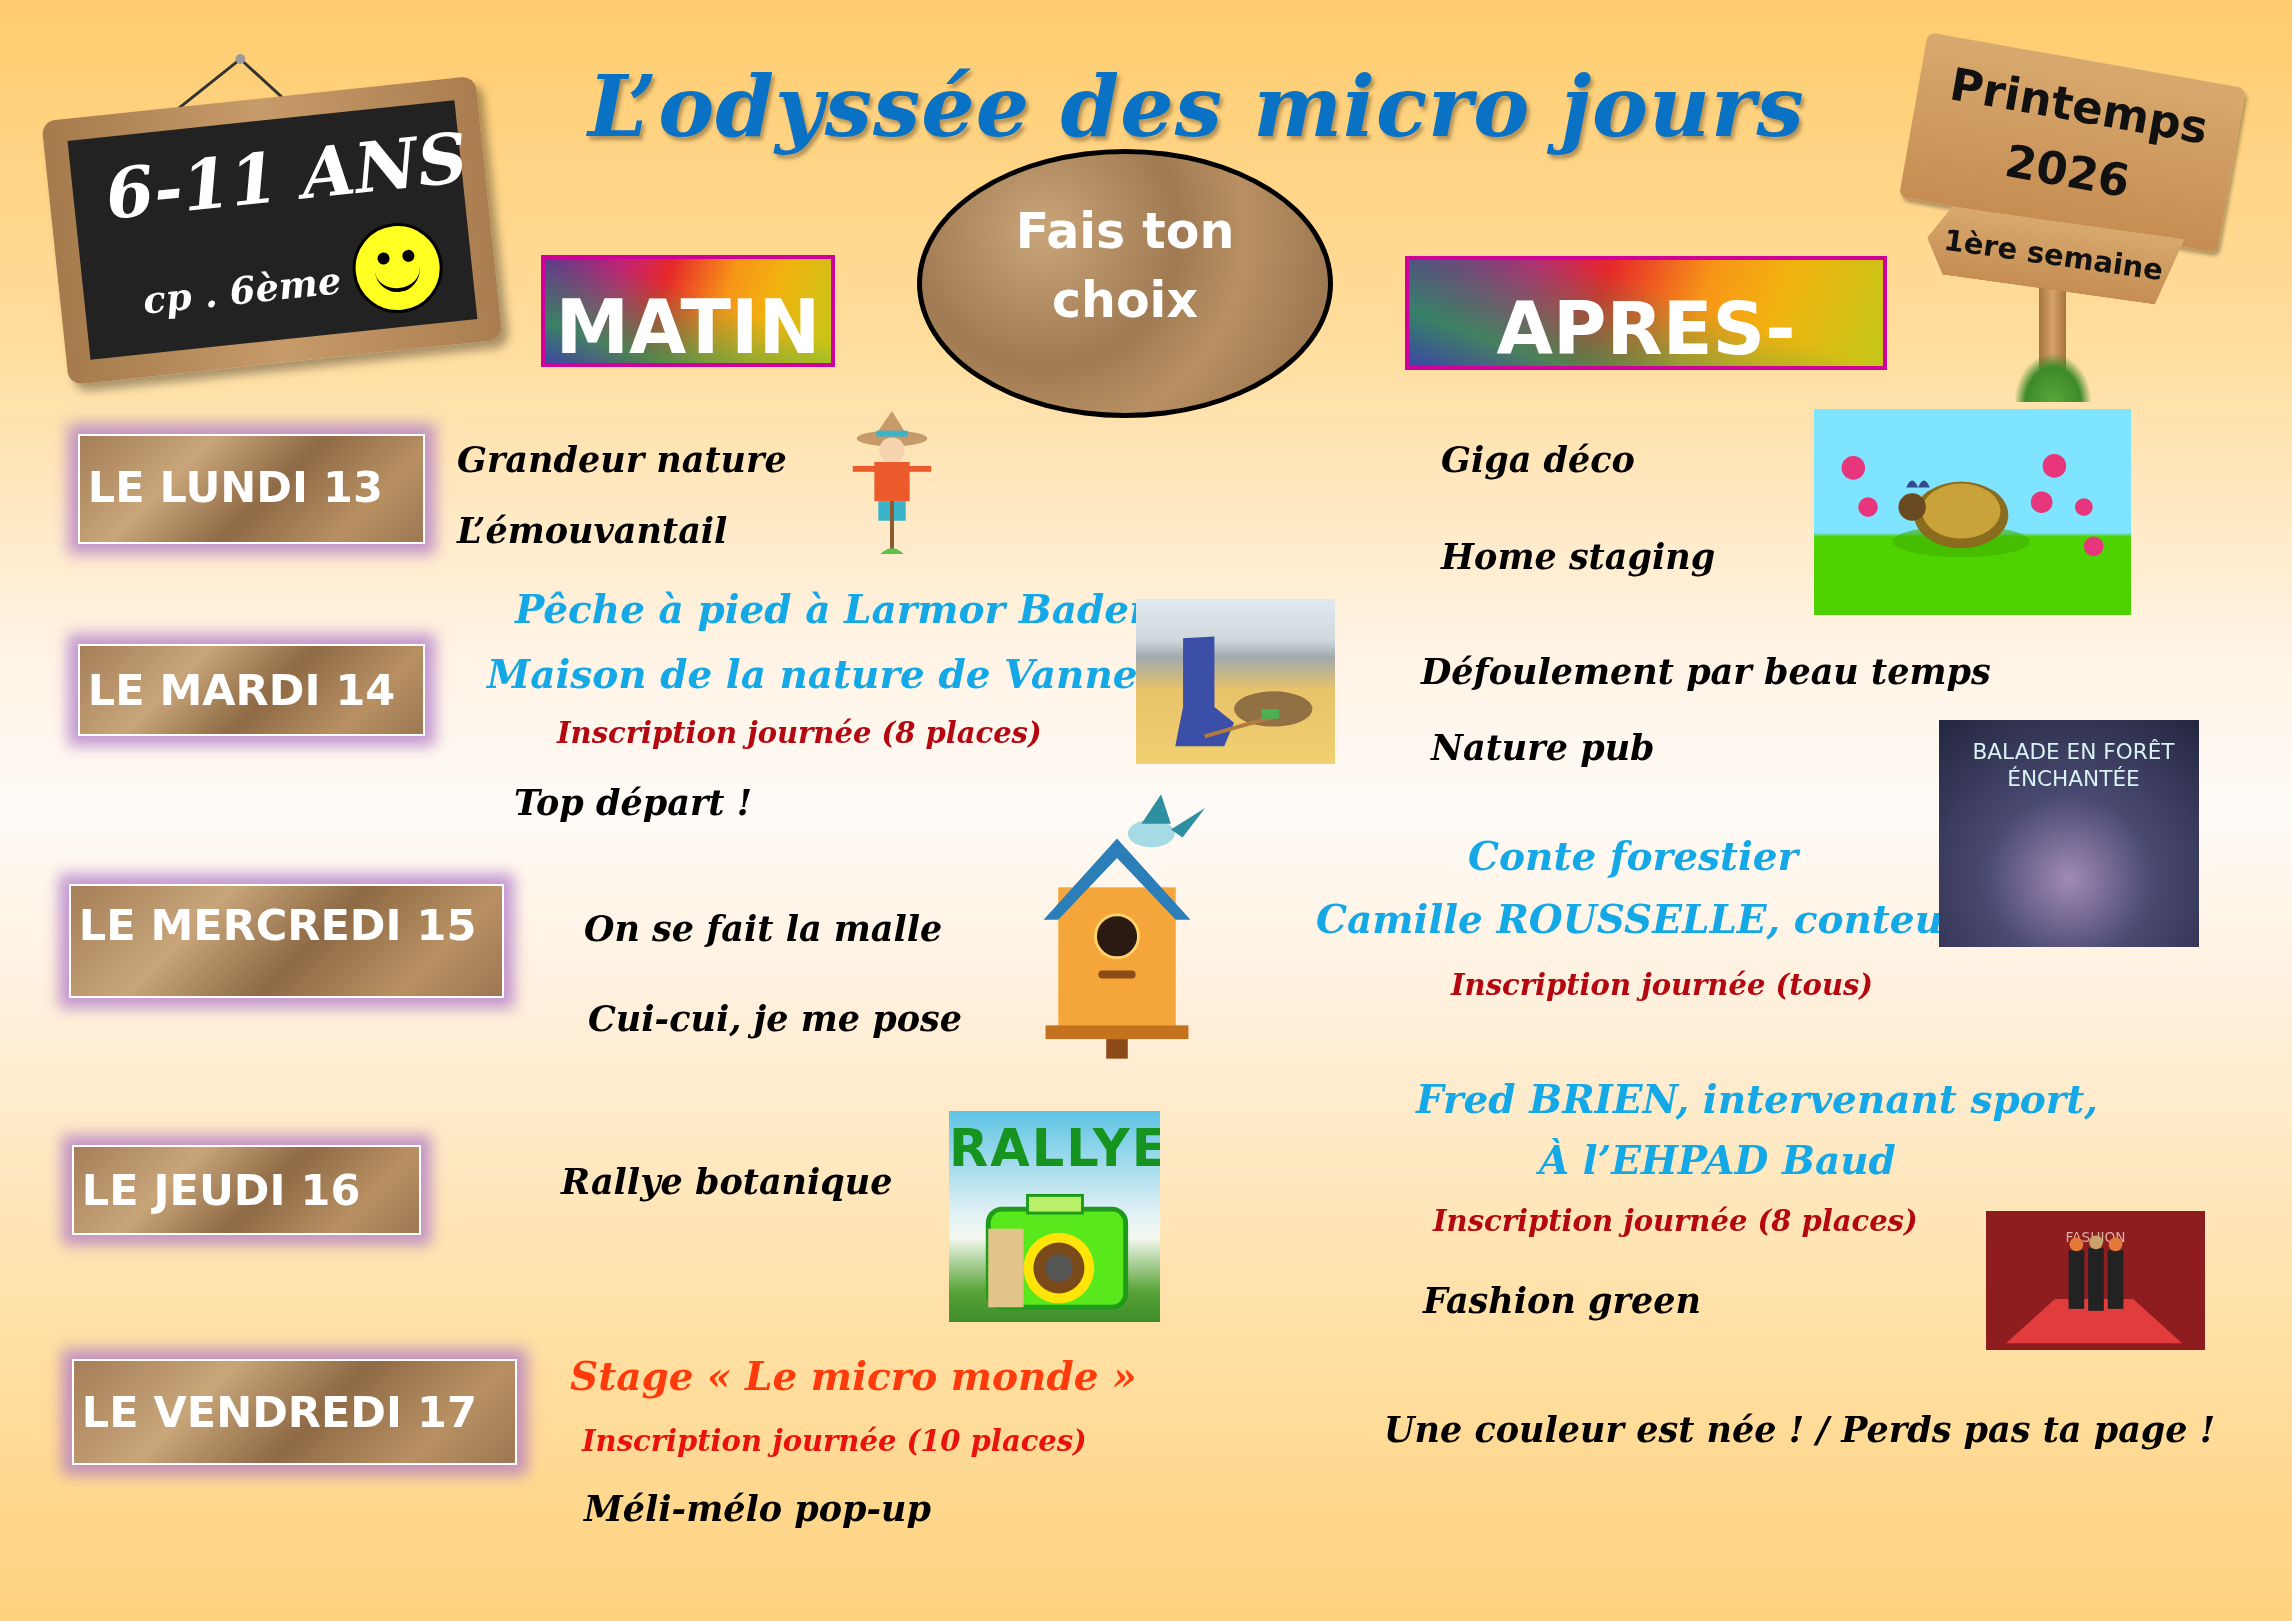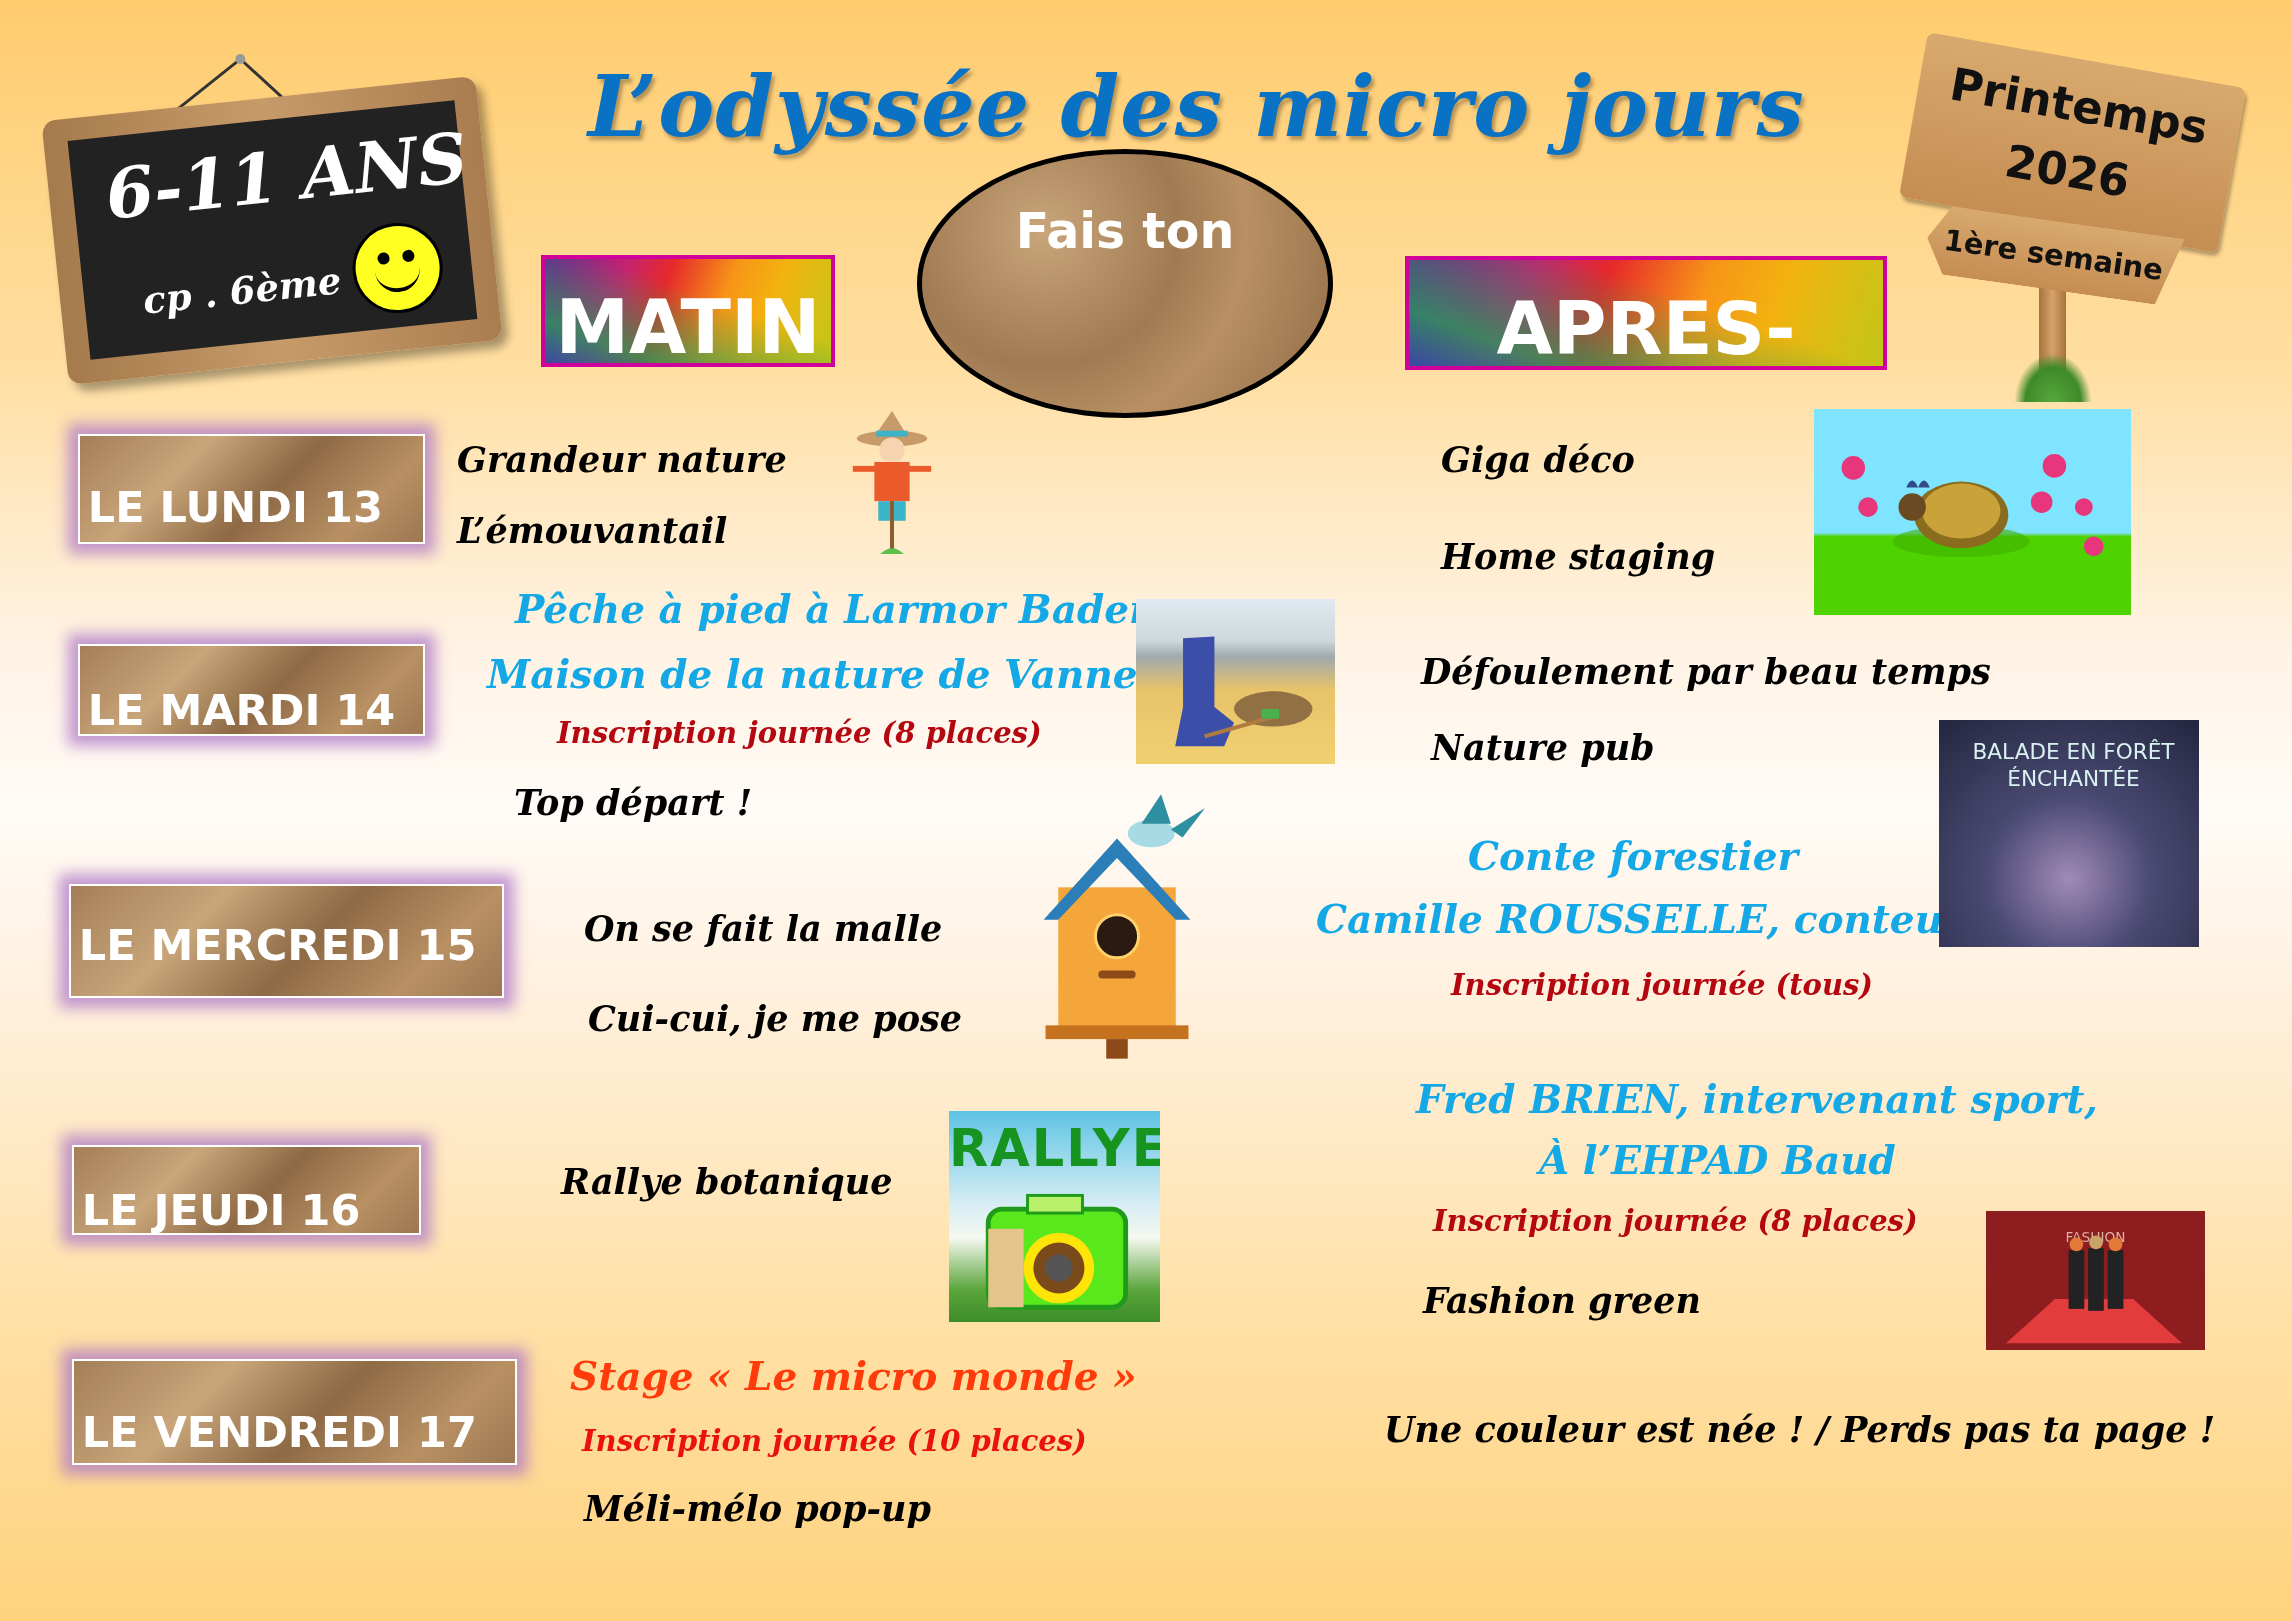--- a/index.html
+++ b/index.html
@@ -36,21 +36,21 @@
   
   .post{left:2039px;top:98px;width:27.4px;height:294px;background:linear-gradient(90deg,#a6733d,#d6a26a,#a6733d);}
   .sign1{left:1911px;top:59px;width:323px;height:167px;background:linear-gradient(180deg,#d8a96e,#c58d52);border-radius:7.8px;transform:rotate(10deg);box-shadow:2.9px 3.9px 3.9px rgba(0,0,0,.3);}
   .sign1 span{display:block;text-align:center;font-family:"DejaVu Sans",sans-serif;font-weight:bold;color:#111;}
   .sign2{left:1926px;top:221px;width:255px;height:69px;background:linear-gradient(180deg,#d8a96e,#c58d52);transform:rotate(8deg);clip-path:polygon(8% 0,100% 0,92% 100%,8% 100%,0 50%);}
   .sign2 span{display:block;text-align:center;font-family:"DejaVu Sans",sans-serif;font-weight:bold;color:#111;font-size:29px;line-height:69px;}
   .grass{left:2014px;top:353px;width:78px;height:49px;background:radial-gradient(ellipse at bottom,#57a83a 0%,#3e8a2a 50%,transparent 70%);}
   
   .day{background:linear-gradient(135deg,#a37e58,#c9a57a 30%,#8e6a45 55%,#b89063 80%,#9c7752);border:2px solid #fff;
     box-shadow:0 0 13.7px 9.8px rgba(175,120,200,.75);}
-  .day span{display:block;color:#fff;font-weight:bold;font-family:"DejaVu Sans",sans-serif;white-space:nowrap;padding-left:7.8px;margin-top:20px;}
+  .day span{display:block;color:#fff;font-weight:bold;font-family:"DejaVu Sans",sans-serif;white-space:nowrap;padding-left:7.8px;}
   .day-mon{left:78px;top:434px;width:343px;height:106px;}
   .day-tue{left:78px;top:644px;width:343px;height:88px;}
   .day-wed{left:69px;top:884px;width:431px;height:110px;}
   .day-thu{left:72px;top:1145px;width:345px;height:86px;}
   .day-fri{left:72px;top:1359px;width:441px;height:102px;}
   .day span{font-size:43px;}
   
   .blk{color:#000;}
   .blue{color:#14a9e6;}
   .red{color:#b5070f;}
@@ -94,20 +94,21 @@
 
 <div class="abs rainbow matin">
   <span>MATIN</span>
 </div>
 <div class="abs rainbow apm">
   <span>APRES-MIDI</span>
 </div>
 
 <div class="abs oval">
   <span style="margin-top:49px">Fais ton</span>
+  <span style="margin-top:11.8px">choix</span>
 </div>
 
 <div class="abs post"></div>
 <div class="abs sign1">
   <span style="font-size:45px;margin-top:19.6px">Printemps</span>
   <span style="font-size:45px;margin-top:13.7px">2026</span>
 </div>
 <div class="abs sign2">
   <span>1ère semaine</span>
 </div>

